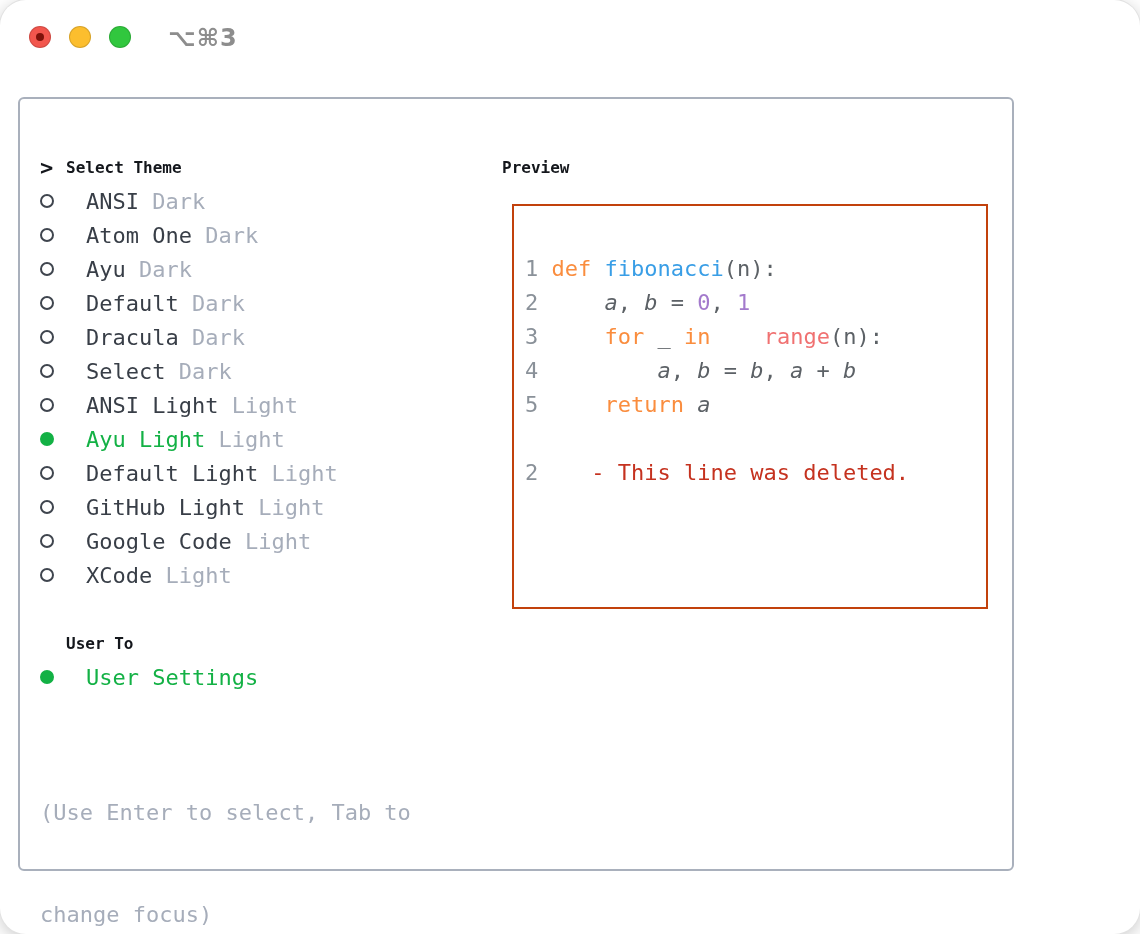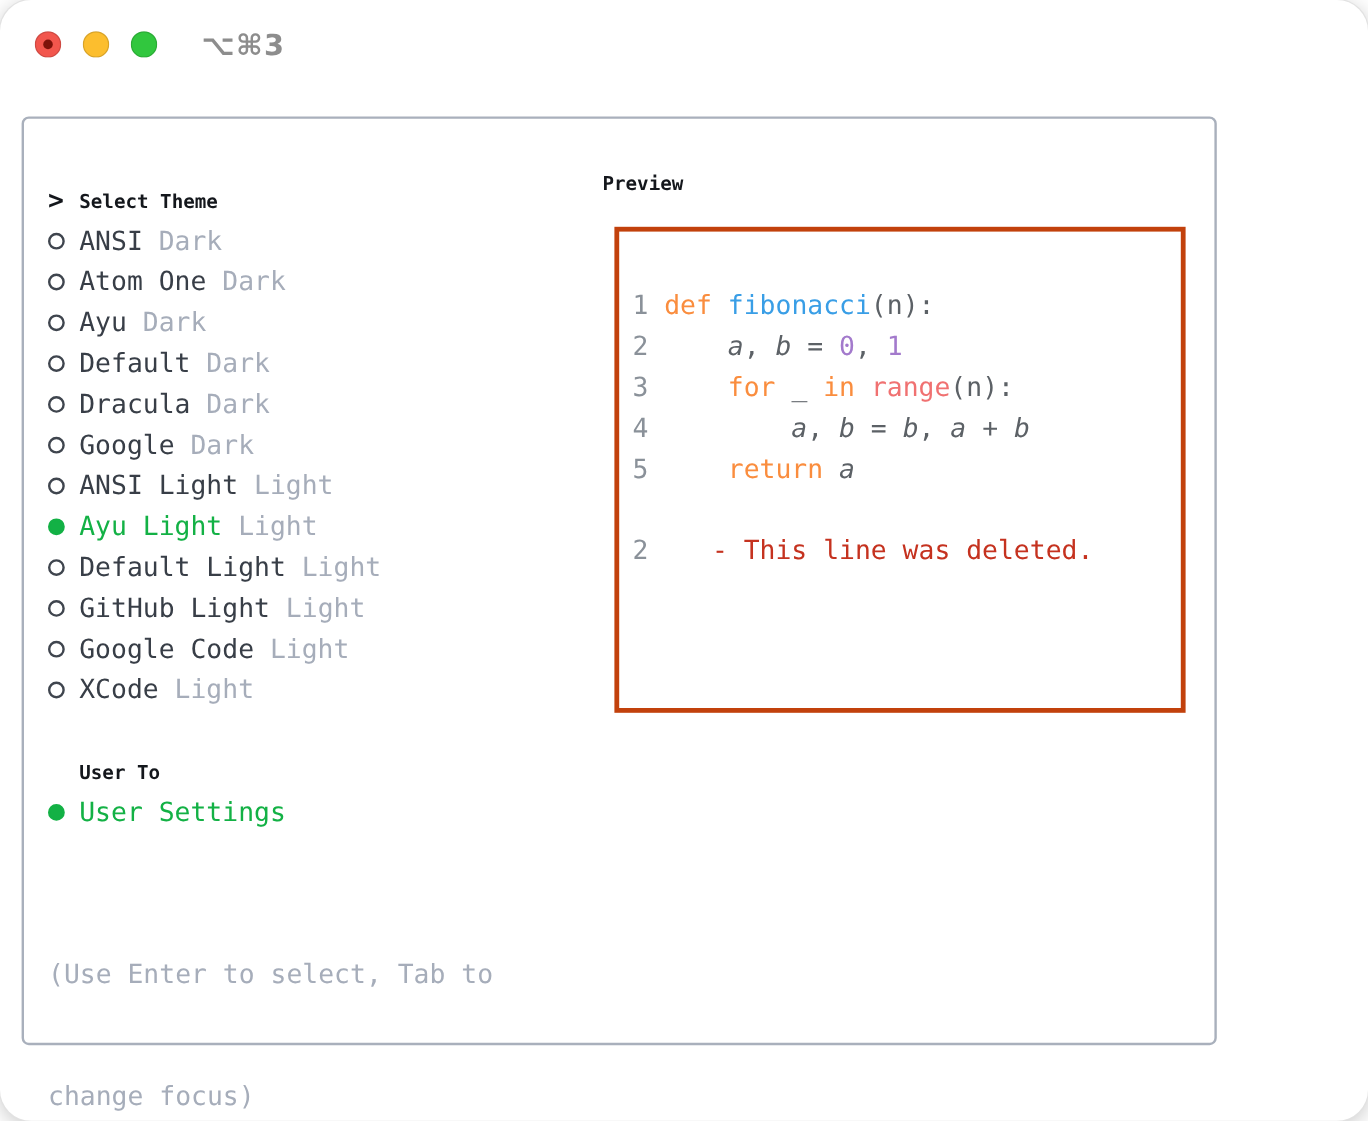--- a/index.html
+++ b/index.html
@@ -37,39 +37,39 @@
   .gutter { display:inline-flex; align-items:center; width:26px; flex:0 0 26px; }
   .hdr { font-weight:bold; color:#14171c; font-size:16px; }
   .arrow { font-weight:bold; color:#14171c; font-size:22px; }
   
   .left-col { position:absolute; left:20px; top:51px; font-size:22px; }
   .circle {
     width:14px; height:14px; border-radius:50%;
     border:2px solid #3f454e; background:transparent;
   }
   .circle.sel { border-color:#13b145; background:#13b145; }
-  .theme-name { color:#383e47; }
+  .theme-name { color:#383e47;margin-left:20px; }
   .theme-suffix { color:#a6adba;text-align:right; }
   .selected .theme-name { color:#13b145; }
   .blank-row { height:34px; }
   .help { margin-top:0; font-size:22px; line-height:34px; color:#a6adba; white-space:pre; }
   
-  .right-col { position:absolute; left:482px; top:36px; }
+  .right-col { position:absolute; left:482px; top:51px; }
   .preview-box {
     margin-left:10px; margin-top:20px; width:476px; height:405px;
-    border:4px solid #c2410c; background:#ffffff;
+    border:2px solid #c2410c; background:#ffffff;
     padding:46px 0 0 11px; overflow:hidden;
   }
   .cline { height:34px; line-height:34px; font-size:22px; white-space:pre; }
   .lnum   { color:#8a9199; }
   .tok-plain { color:#5c6166; }
   .tok-kw    { color:#fa8d3e; }
   .tok-fn    { color:#399ee6; }
   .tok-num   { color:#a37acc; }
-  .tok-call  { color:#f07171; }
+  .tok-call  { color:#f07171;margin-left:40px; }
   .tok-var   { color:#5c6166; font-style:italic; }
   .diff-context { color:#8a8f96; }
   .diff-deleted { color:#c5321f; }
   .diff-added   { color:#10c010; }
 </style>
 </head>
 <body>
 
 <div class="window">
 
@@ -88,21 +88,21 @@
       <div class="row">
         <span class="gutter"><span class="arrow">&gt;</span></span>
         <span class="hdr">Select Theme</span>
       </div>
       <div id="theme-items">
           <div class="row"><span class="gutter"><span class="circle"></span></span><span class="theme-name">ANSI</span><span class="theme-suffix"> Dark</span></div>
           <div class="row"><span class="gutter"><span class="circle"></span></span><span class="theme-name">Atom One</span><span class="theme-suffix"> Dark</span></div>
           <div class="row"><span class="gutter"><span class="circle"></span></span><span class="theme-name">Ayu</span><span class="theme-suffix"> Dark</span></div>
           <div class="row"><span class="gutter"><span class="circle"></span></span><span class="theme-name">Default</span><span class="theme-suffix"> Dark</span></div>
           <div class="row"><span class="gutter"><span class="circle"></span></span><span class="theme-name">Dracula</span><span class="theme-suffix"> Dark</span></div>
-          <div class="row"><span class="gutter"><span class="circle"></span></span><span class="theme-name">Google</span><span class="theme-suffix"> Dark</span></div>
+          <div class="row"><span class="gutter"><span class="circle"></span></span><span class="theme-name">Select</span><span class="theme-suffix"> Dark</span></div>
           <div class="row"><span class="gutter"><span class="circle"></span></span><span class="theme-name">ANSI Light</span><span class="theme-suffix"> Light</span></div>
           <div class="row selected"><span class="gutter"><span class="circle sel"></span></span><span class="theme-name">Ayu Light</span><span class="theme-suffix"> Light</span></div>
           <div class="row"><span class="gutter"><span class="circle"></span></span><span class="theme-name">Default Light</span><span class="theme-suffix"> Light</span></div>
           <div class="row"><span class="gutter"><span class="circle"></span></span><span class="theme-name">GitHub Light</span><span class="theme-suffix"> Light</span></div>
           <div class="row"><span class="gutter"><span class="circle"></span></span><span class="theme-name">Google Code</span><span class="theme-suffix"> Light</span></div>
           <div class="row"><span class="gutter"><span class="circle"></span></span><span class="theme-name">XCode</span><span class="theme-suffix"> Light</span></div>
         </div>
       <div class="blank-row"></div>
       <div class="row">
         <span class="gutter"></span>

